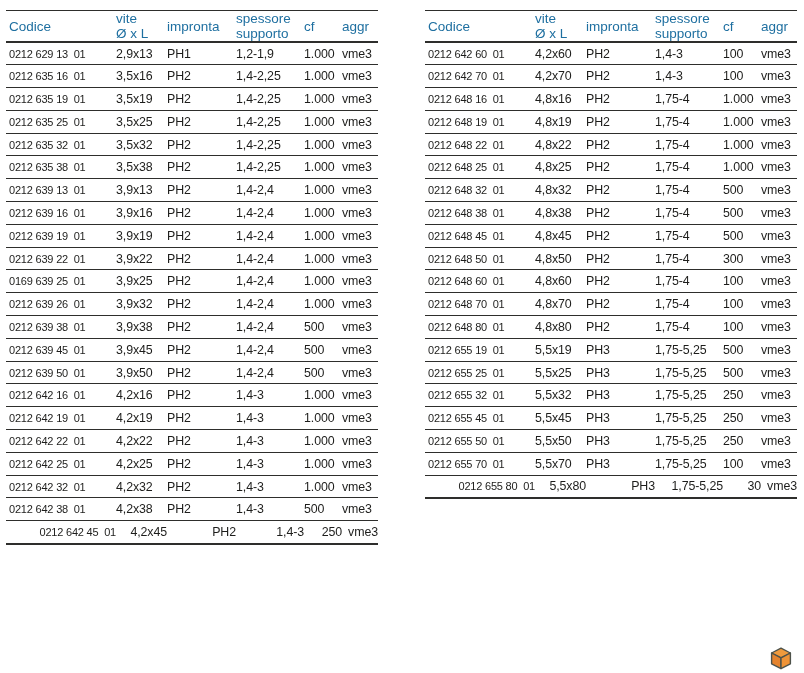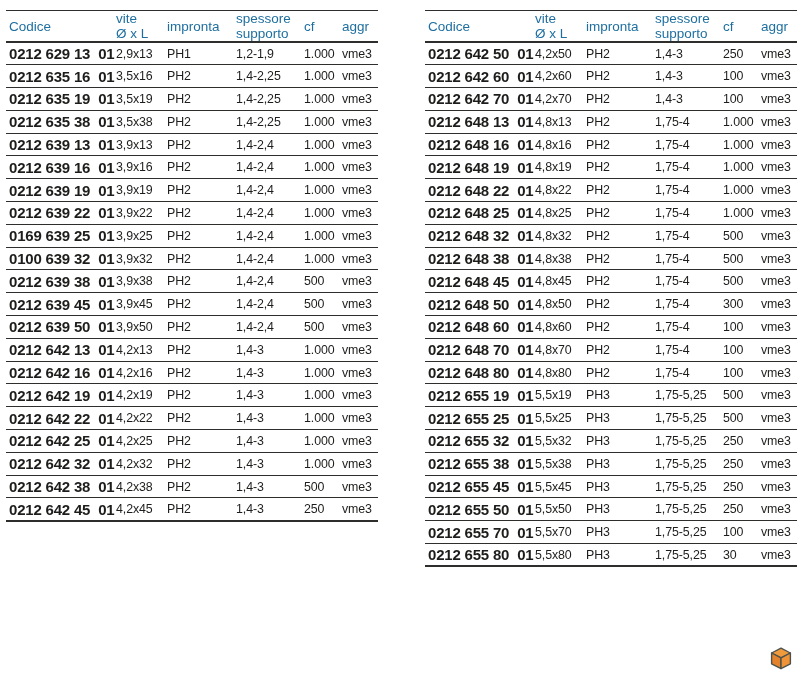--- a/index.html
+++ b/index.html
@@ -33,25 +33,25 @@
   }
   td {
     font-size:12.4px;
     color:var(--body-text, #1d1d1b);
     border-bottom:1px solid var(--rule, #3a3a38);
     height:22.8px;
     vertical-align:middle;
     padding:0;
     letter-spacing:-0.1px;
   }
-  tbody tr:last-child td { border-bottom-width:2px; }
+  tbody tr:last-child td { border-bottom-width:2px;text-align:right; }
   th.col-codice, td.col-codice { padding-left:3px; }
   td.col-codice {
-    font-weight:700;
-    font-size:15px;
+    font-weight:400;
+    font-size:11px;
     white-space:pre;
     letter-spacing:-0.2px;
   }
   .cube-icon {
     position:absolute;
     left:770px;
     top:647px;
     width:22px;
     height:23px;
   }
@@ -114,20 +114,36 @@
           </tr>
           <tr>
             <td class="col-codice">0212 635 19  01</td>
             <td class="col-vite">3,5x19</td>
             <td class="col-impronta">PH2</td>
             <td class="col-spessore">1,4-2,25</td>
             <td class="col-cf">1.000</td>
             <td class="col-aggr">vme3</td>
           </tr>
           <tr>
+            <td class="col-codice">0212 635 25  01</td>
+            <td class="col-vite">3,5x25</td>
+            <td class="col-impronta">PH2</td>
+            <td class="col-spessore">1,4-2,25</td>
+            <td class="col-cf">1.000</td>
+            <td class="col-aggr">vme3</td>
+          </tr>
+          <tr>
+            <td class="col-codice">0212 635 32  01</td>
+            <td class="col-vite">3,5x32</td>
+            <td class="col-impronta">PH2</td>
+            <td class="col-spessore">1,4-2,25</td>
+            <td class="col-cf">1.000</td>
+            <td class="col-aggr">vme3</td>
+          </tr>
+          <tr>
             <td class="col-codice">0212 635 38  01</td>
             <td class="col-vite">3,5x38</td>
             <td class="col-impronta">PH2</td>
             <td class="col-spessore">1,4-2,25</td>
             <td class="col-cf">1.000</td>
             <td class="col-aggr">vme3</td>
           </tr>
           <tr>
             <td class="col-codice">0212 639 13  01</td>
             <td class="col-vite">3,9x13</td>
@@ -162,21 +178,21 @@
           </tr>
           <tr>
             <td class="col-codice">0169 639 25  01</td>
             <td class="col-vite">3,9x25</td>
             <td class="col-impronta">PH2</td>
             <td class="col-spessore">1,4-2,4</td>
             <td class="col-cf">1.000</td>
             <td class="col-aggr">vme3</td>
           </tr>
           <tr>
-            <td class="col-codice">0100 639 32  01</td>
+            <td class="col-codice">0212 639 26  01</td>
             <td class="col-vite">3,9x32</td>
             <td class="col-impronta">PH2</td>
             <td class="col-spessore">1,4-2,4</td>
             <td class="col-cf">1.000</td>
             <td class="col-aggr">vme3</td>
           </tr>
           <tr>
             <td class="col-codice">0212 639 38  01</td>
             <td class="col-vite">3,9x38</td>
             <td class="col-impronta">PH2</td>
@@ -191,28 +207,20 @@
             <td class="col-spessore">1,4-2,4</td>
             <td class="col-cf">500</td>
             <td class="col-aggr">vme3</td>
           </tr>
           <tr>
             <td class="col-codice">0212 639 50  01</td>
             <td class="col-vite">3,9x50</td>
             <td class="col-impronta">PH2</td>
             <td class="col-spessore">1,4-2,4</td>
             <td class="col-cf">500</td>
-            <td class="col-aggr">vme3</td>
-          </tr>
-          <tr>
-            <td class="col-codice">0212 642 13  01</td>
-            <td class="col-vite">4,2x13</td>
-            <td class="col-impronta">PH2</td>
-            <td class="col-spessore">1,4-3</td>
-            <td class="col-cf">1.000</td>
             <td class="col-aggr">vme3</td>
           </tr>
           <tr>
             <td class="col-codice">0212 642 16  01</td>
             <td class="col-vite">4,2x16</td>
             <td class="col-impronta">PH2</td>
             <td class="col-spessore">1,4-3</td>
             <td class="col-cf">1.000</td>
             <td class="col-aggr">vme3</td>
           </tr>
@@ -297,52 +305,36 @@
             <th class="col-cf">
               <div>cf</div>
             </th>
             <th class="col-aggr">
               <div>aggr</div>
             </th>
           </tr>
         </thead>
         <tbody>
           <tr>
-            <td class="col-codice">0212 642 50  01</td>
-            <td class="col-vite">4,2x50</td>
-            <td class="col-impronta">PH2</td>
-            <td class="col-spessore">1,4-3</td>
-            <td class="col-cf">250</td>
-            <td class="col-aggr">vme3</td>
-          </tr>
-          <tr>
             <td class="col-codice">0212 642 60  01</td>
             <td class="col-vite">4,2x60</td>
             <td class="col-impronta">PH2</td>
             <td class="col-spessore">1,4-3</td>
             <td class="col-cf">100</td>
             <td class="col-aggr">vme3</td>
           </tr>
           <tr>
             <td class="col-codice">0212 642 70  01</td>
             <td class="col-vite">4,2x70</td>
             <td class="col-impronta">PH2</td>
             <td class="col-spessore">1,4-3</td>
             <td class="col-cf">100</td>
             <td class="col-aggr">vme3</td>
           </tr>
           <tr>
-            <td class="col-codice">0212 648 13  01</td>
-            <td class="col-vite">4,8x13</td>
-            <td class="col-impronta">PH2</td>
-            <td class="col-spessore">1,75-4</td>
-            <td class="col-cf">1.000</td>
-            <td class="col-aggr">vme3</td>
-          </tr>
-          <tr>
             <td class="col-codice">0212 648 16  01</td>
             <td class="col-vite">4,8x16</td>
             <td class="col-impronta">PH2</td>
             <td class="col-spessore">1,75-4</td>
             <td class="col-cf">1.000</td>
             <td class="col-aggr">vme3</td>
           </tr>
           <tr>
             <td class="col-codice">0212 648 19  01</td>
             <td class="col-vite">4,8x19</td>
@@ -435,28 +427,20 @@
             <td class="col-codice">0212 655 25  01</td>
             <td class="col-vite">5,5x25</td>
             <td class="col-impronta">PH3</td>
             <td class="col-spessore">1,75-5,25</td>
             <td class="col-cf">500</td>
             <td class="col-aggr">vme3</td>
           </tr>
           <tr>
             <td class="col-codice">0212 655 32  01</td>
             <td class="col-vite">5,5x32</td>
-            <td class="col-impronta">PH3</td>
-            <td class="col-spessore">1,75-5,25</td>
-            <td class="col-cf">250</td>
-            <td class="col-aggr">vme3</td>
-          </tr>
-          <tr>
-            <td class="col-codice">0212 655 38  01</td>
-            <td class="col-vite">5,5x38</td>
             <td class="col-impronta">PH3</td>
             <td class="col-spessore">1,75-5,25</td>
             <td class="col-cf">250</td>
             <td class="col-aggr">vme3</td>
           </tr>
           <tr>
             <td class="col-codice">0212 655 45  01</td>
             <td class="col-vite">5,5x45</td>
             <td class="col-impronta">PH3</td>
             <td class="col-spessore">1,75-5,25</td>

